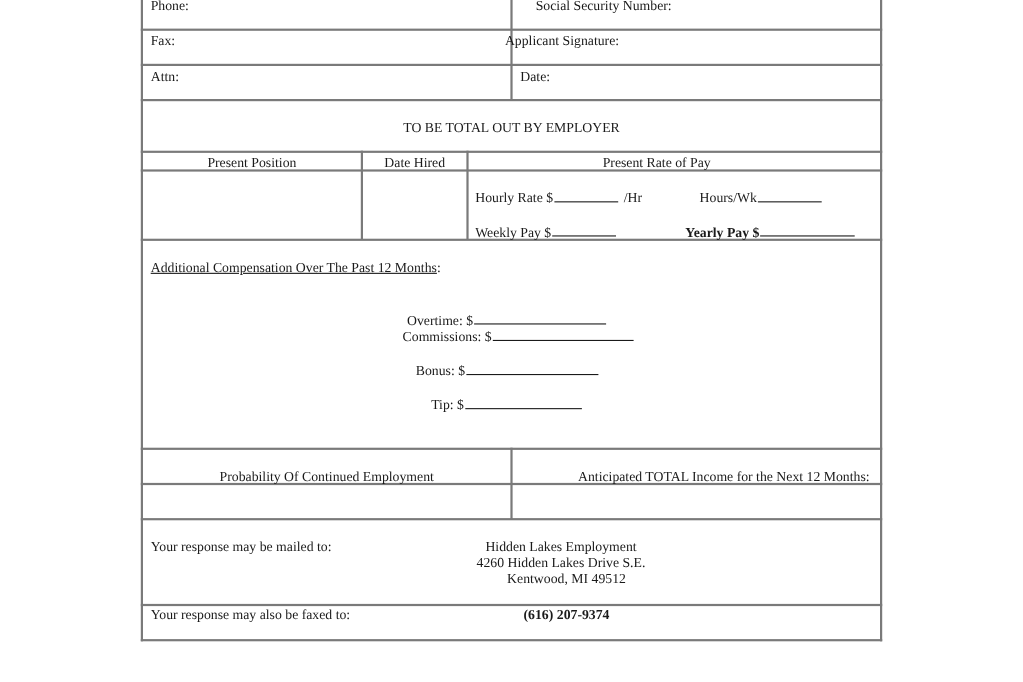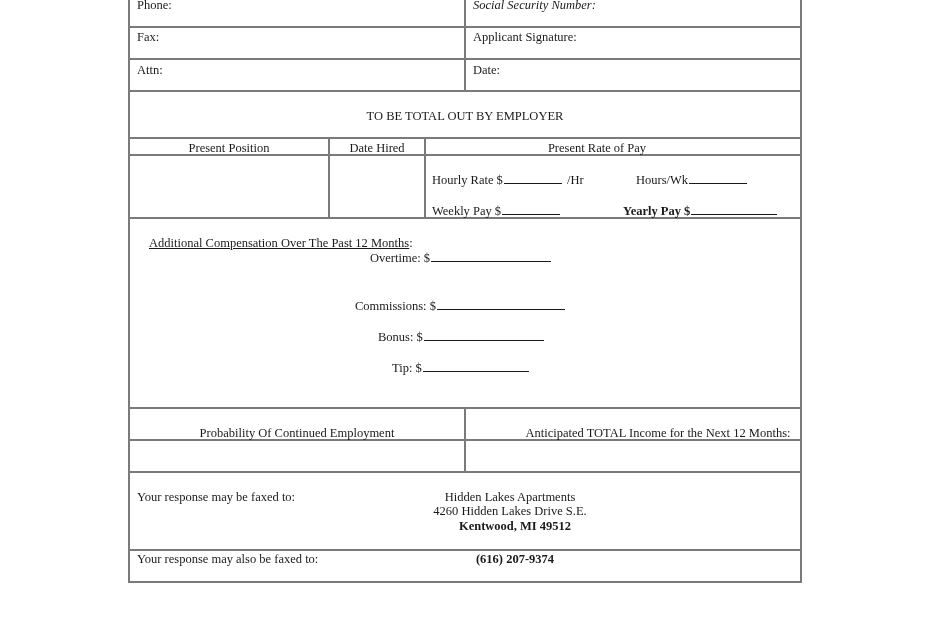--- a/index.html
+++ b/index.html
@@ -30,24 +30,24 @@
 
   <div style="position:absolute; left:130px; top:0; width:334px; height:31px;">
     <span class="t" style="left:7px; top:-1px;">Phone:</span>
   </div>
   <div style="position:absolute; left:130px; top:28px; width:334px; height:30px;">
     <span class="t" style="left:7px; top:3px;">Fax:</span>
   </div>
   <div style="position:absolute; left:130px; top:60px; width:334px; height:30px;">
     <span class="t" style="left:7px; top:4px;">Attn:</span>
   </div>
-  <div style="position:absolute; left:466px; top:0; width:323px; height:26px;font-style:italic;">
+  <div style="position:absolute; left:480px; top:0; width:323px; height:26px;">
     <span class="t" style="left:7px; top:-1px;">Social Security Number:</span>
   </div>
-  <div style="position:absolute; left:466px; top:28px; width:334px; height:18px;">
+  <div style="position:absolute; left:452px; top:28px; width:334px; height:18px;">
     <span class="t" style="left:7px; top:3px;">Applicant Signature:</span>
   </div>
   <div style="position:absolute; left:466px; top:60px; width:334px; height:30px;padding-left:36px;">
     <span class="t" style="left:7px; top:4px;">Date:</span>
   </div>
 
   <div class="t c" style="left:128px; width:674px; top:110px;">TO BE TOTAL OUT BY EMPLOYER</div>
 
   <div class="ln h" style="left:128px; top:137px; width:674px;"></div>
   <div class="ln h" style="left:128px; top:154px; width:674px;"></div>
@@ -69,51 +69,51 @@
   <div class="t" style="left:636px; top:174px;">
     <span>Hours/Wk</span><span class="blank" style="width:58px;"></span>
   </div>
   <div class="t" style="left:432px; top:205px;">
     <span>Weekly Pay $</span><span class="blank" style="width:58px;"></span>
   </div>
   <div class="t" style="left:623px; top:205px;font-weight:bold;">
     <span>Yearly Pay $</span><span class="blank" style="width:86px;"></span>
   </div>
 
-  <div class="t" style="left:137px; top:237px;margin-left:12px;">
+  <div class="t" style="left:137px; top:237px;">
     <span class="u">Additional Compensation Over The Past 12 Months</span><span>:</span>
   </div>
 
-  <div class="t" style="left:370px; top:252px;text-align:right;">
+  <div class="t" style="left:370px; top:285px;text-align:right;">
     <span>Overtime:  $</span><span class="blank thick" style="width:120px;"></span>
   </div>
-  <div class="t" style="left:355px; top:300px;">
+  <div class="t" style="left:366px; top:300px;">
     <span>Commissions:  $</span><span class="blank" style="width:128px;"></span>
   </div>
   <div class="t" style="left:378px; top:331px;">
     <span>Bonus:  $</span><span class="blank thick" style="width:120px;"></span>
   </div>
   <div class="t" style="left:392px; top:362px;">
     <span>Tip:  $</span><span class="blank" style="width:106px;"></span>
   </div>
 
   <div class="ln h" style="left:128px; top:407px; width:674px;"></div>
   <div class="ln h" style="left:128px; top:439px; width:674px;"></div>
   <div class="ln h" style="left:128px; top:471px; width:674px;"></div>
   <div class="ln v" style="left:464px; top:407px; height:65px;"></div>
 
   <div class="t c" style="left:130px; width:334px; top:427px;">Probability Of Continued Employment</div>
   <div class="t c" style="left:466px; width:384px; top:427px;">Anticipated TOTAL Income for the Next 12 Months:</div>
   <div style="position:absolute; left:130px; top:441px; width:334px; height:30px;"></div>
   <div style="position:absolute; left:466px; top:441px; width:334px; height:30px;"></div>
 
-  <div class="t" style="left:137px; top:491px;">Your response may be faxed to:</div>
-  <div class="t c" style="left:410px; width:200px; top:491px;">Hidden Lakes Apartments</div>
+  <div class="t" style="left:137px; top:491px;">Your response may be mailed to:</div>
+  <div class="t c" style="left:410px; width:200px; top:491px;">Hidden Lakes Employment</div>
   <div class="t c" style="left:410px; width:200px; top:505px;">4260 Hidden Lakes Drive S.E.</div>
-  <div class="t c" style="left:415px; width:200px; top:520px;font-weight:bold;">Kentwood, MI 49512</div>
+  <div class="t c" style="left:415px; width:200px; top:520px;">Kentwood, MI 49512</div>
 
   <div class="ln h" style="left:128px; top:549px; width:674px;"></div>
 
   <div class="t" style="left:137px; top:553px;">Your response may also be faxed to:</div>
   <div class="t c b" style="left:430px; width:170px; top:553px;">(616) 207-9374</div>
 
   <div class="ln h" style="left:128px; top:581px; width:674px;"></div>
 </div>
 
 </body></html>

